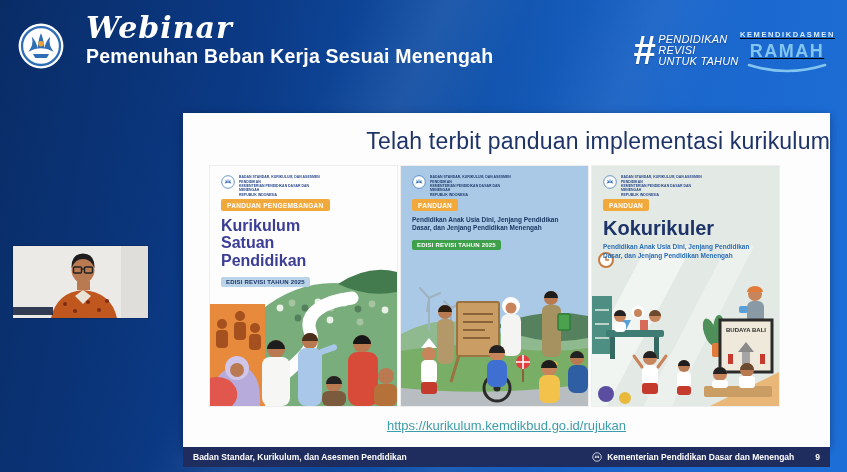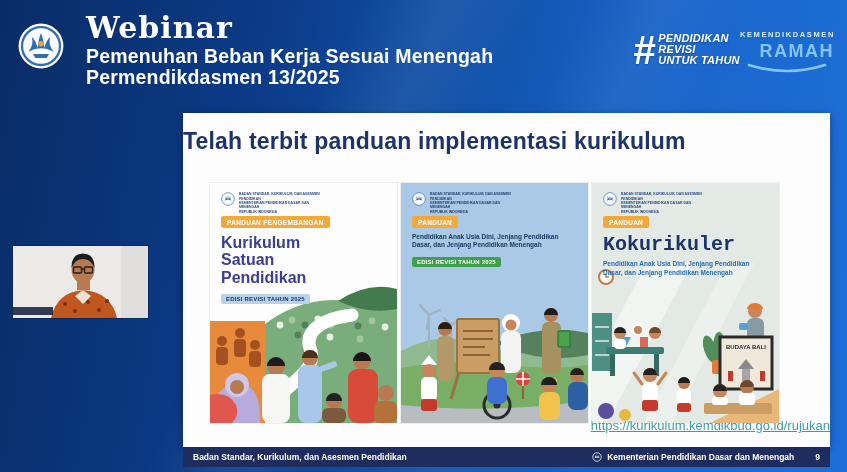--- a/index.html
+++ b/index.html
@@ -8,56 +8,56 @@
     position:relative;width:847px;height:472px;overflow:hidden;
     font-family:"Liberation Sans",sans-serif;
     background:
       linear-gradient(115deg, rgba(255,255,255,0) 34%, rgba(255,255,255,.07) 42%, rgba(255,255,255,0) 50%),
       linear-gradient(115deg, rgba(255,255,255,0) 55%, rgba(255,255,255,.05) 62%, rgba(255,255,255,0) 70%),
       linear-gradient(100deg, #092c66 0%, #0b3a86 28%, #1152ab 52%, #1a66cc 75%, #1d6fd8 100%);
   }
   
   .hdr-logo{position:absolute;left:18px;top:23px;width:46px;height:46px;}
   .hdr-text{position:absolute;left:86px;top:10px;color:#fff;}
-  .script{font-family:"DejaVu Serif",serif;font-weight:bold;font-size:30px;line-height:36px;letter-spacing:1px;}
+  .script{font-family:"DejaVu Serif",serif;font-style:italic;font-weight:bold;font-size:30px;line-height:36px;letter-spacing:1px;}
   .hline{font-size:19.5px;font-weight:bold;line-height:21px;letter-spacing:.2px;}
   .hashtag{position:absolute;left:633px;top:33px;display:flex;color:#fff;font-style:italic;text-shadow:0 1px 2px rgba(0,0,0,.25);}
   .hash-sym{font-size:40px;font-weight:800;line-height:34px;margin-right:3px;}
-  .hash-lines{display:flex;flex-direction:column;font-size:11px;font-weight:700;line-height:11px;letter-spacing:.2px;}
-  .ramah{position:absolute;left:740px;top:30px;width:94px;text-align:right;}
+  .hash-lines{display:flex;flex-direction:column;justify-content:center;font-size:11px;font-weight:400;line-height:11px;letter-spacing:.2px;}
+  .ramah{position:absolute;left:740px;top:30px;width:94px;text-align:center;text-decoration:underline;}
   .ramah-top{font-size:7.5px;letter-spacing:1.6px;color:#d8ebfb;font-weight:600;white-space:nowrap;}
   .ramah-word{font-size:18px;font-weight:800;letter-spacing:1.5px;line-height:24px;color:#82c6f0;}
   .ramah-arc{display:block;margin:0 auto;}
   
   .webcam{position:absolute;left:13px;top:246px;width:135px;height:72px;background:#eceae7;overflow:hidden;box-shadow:0 0 0 1px rgba(0,0,0,.15);}
   .cam-label{position:absolute;left:0;bottom:3px;width:40px;height:8px;background:rgba(16,28,58,.85);}
   
   .slide{position:absolute;left:183px;top:113px;width:647px;height:334px;background:#fdfdfd;box-shadow:0 2px 8px rgba(0,0,0,.35);}
-  .slide-title{position:absolute;top:15px;left:0;right:0;text-align:left;font-size:23px;font-weight:bold;color:#1e3468;letter-spacing:.2px;}
-  .covers{position:absolute;top:70px;left:27px;display:flex;gap:4px;}
+  .slide-title{position:absolute;top:15px;left:0;right:0;text-align:right;font-size:23px;font-weight:normal;color:#1e3468;letter-spacing:.2px;}
+  .covers{position:absolute;top:53px;left:27px;display:flex;gap:4px;}
   .cover{width:187px;height:240px;position:relative;overflow:hidden;box-shadow:0 0 0 1px rgba(0,0,0,.06);}
   .c1{background:#fdfdfd;} .c2{background:#a9c9e6;} .c3{background:#e3eae5;}
   .cover-head{position:relative;z-index:3;padding:9px 11px 0;}
   .logo-row{display:flex;gap:4px;align-items:flex-start;height:15px;overflow:visible;}
   .mini-logo{width:14px;height:14px;flex:none;}
   .agency{font-size:6px;transform:scale(.58);transform-origin:0 0;width:172%;line-height:1.3;font-weight:bold;color:#2b4a8c;}
   .c2 .agency{color:#23406f;}
   .c-badge{display:inline-block;background:#f2a93b;color:#fff;font-weight:bold;font-size:6.5px;padding:2.5px 6px;border-radius:2px;letter-spacing:.3px;margin-top:9px;}
   .c-title{font-weight:bold;margin-top:5px;line-height:1.12;}
   .c1 .c-title{font-size:16px;color:#3c3e96;width:125px;}
   .c2 .c-title{font-size:15.5px;color:#1a6ab5;width:135px;}
-  .c3 .c-title{font-size:20px;color:#1e3468;font-family:Liberation Mono, monospace;}
+  .c3 .c-title{font-size:20px;color:#1e3468;}
   .c-sub{font-size:6.5px;font-weight:bold;margin-top:4px;width:160px;line-height:1.35;}
   .c2 .c-sub{color:#17355e;}
   .c3 .c-sub{color:#2a6db5;}
   .c-ed{display:inline-block;font-size:6px;font-weight:bold;padding:2px 5px;border-radius:2px;margin-top:6px;letter-spacing:.2px;}
   .c1 .c-ed{background:#b9d3e8;color:#1e3468;}
   .c2 .c-ed{background:#3fa04b;color:#fff;}
   .cover-art{position:absolute;left:0;bottom:0;width:100%;z-index:1;display:block;}
-  .ref-link{position:absolute;top:303px;width:100%;text-align:right;}
+  .ref-link{position:absolute;top:303px;width:100%;text-align:center;}
   .ref-link a{color:#3d9cab;font-size:13px;text-decoration:underline;}
   
   .footer-bar{position:absolute;left:183px;top:447px;width:647px;height:20px;background:#1f2d5e;display:flex;align-items:center;padding:0 10px;color:#fff;font-size:8.5px;font-weight:bold;}
   .footer-right{margin-left:auto;display:flex;align-items:center;gap:5px;}
   .page-num{margin-left:16px;}
 </style>
 </head>
 <body>
 
 <div class="stage">
@@ -66,21 +66,20 @@
     <circle cx="20" cy="20" r="19.5" fill="#fff"></circle>
     <circle cx="20" cy="20" r="16.5" fill="#fff" stroke="#2f6db5" stroke-width="2"></circle>
     <path d="M9,25 Q14,19 12,12 Q16,16 17,22 Q18,13 20,9 Q22,13 23,22 Q24,16 28,12 Q26,19 31,25 Q25,22 20,22 Q15,22 9,25 Z" fill="#2f6db5"></path>
     <circle cx="20" cy="18" r="2.4" fill="#e8a33c"></circle>
     <path d="M13,27 h14 l-2,3.5 h-10 Z" fill="#2f6db5"></path>
   </svg>
 
   <div class="hdr-text">
     <div class="script">Webinar</div>
     <div class="hline">Pemenuhan Beban Kerja Sesuai Menengah</div>
-    <div class="hline">Permendikdasmen 13/2025</div>
   </div>
 
   <div class="hashtag">
     <div class="hash-sym">#</div>
     <div class="hash-lines">
       <span>PENDIDIKAN</span>
       <span>REVISI</span>
       <span>UNTUK TAHUN</span>
     </div>
   </div>

